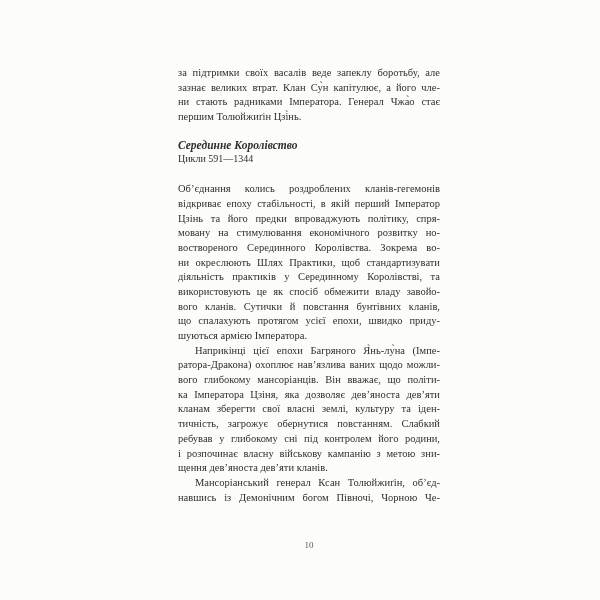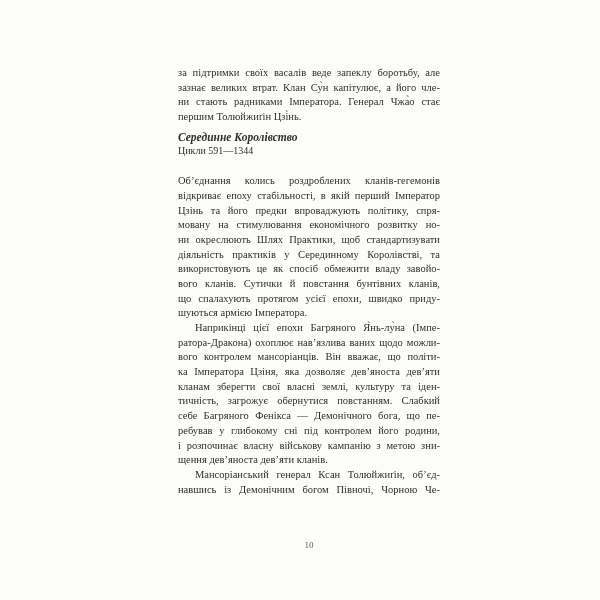--- a/index.html
+++ b/index.html
@@ -33,21 +33,21 @@
     text-align-last: justify;
     white-space: normal;
   }
   .line.last {
     text-align-last: left;
   }
   .para.indent .line:first-child {
     text-indent: 17px;
   }
   .section-head {
-    margin-top: 5px;
+    margin-top: 13px;
     margin-bottom: 15px;
   }
   .section-title {
     font-size: 11.5px;
     line-height: 14.7px;
     font-weight: 700;
     font-style: italic;
   }
   .section-cycles {
     font-size: 10px;
@@ -79,36 +79,36 @@
     <div class="section-head">
       <div class="section-title">Серединне Королівство</div>
       <div class="section-cycles">Цикли 591—1344</div>
     </div>
 
     <div class="para">
         <div class="line">Об’єднання колись роздроблених кланів-гегемонів</div>
         <div class="line">відкриває епоху стабільності, в якій перший Імператор</div>
         <div class="line">Цзінь та його предки впроваджують політику, спря-</div>
         <div class="line">мовану на стимулювання економічного розвитку но-</div>
+        <div class="line">воствореного Серединного Королівства. Зокрема во-</div>
         <div class="line">ни окреслюють Шлях Практики, щоб стандартизувати</div>
         <div class="line">діяльність практиків у Серединному Королівстві, та</div>
         <div class="line">використовують це як спосіб обмежити владу завойо-</div>
         <div class="line">вого кланів. Сутички й повстання бунтівних кланів,</div>
         <div class="line">що спалахують протягом усієї епохи, швидко приду-</div>
         <div class="line last">шуються армією Імператора.</div>
       </div>
 
     <div class="para indent">
         <div class="line">Наприкінці цієї епохи Багряного Я̀нь-лу̀на (Імпе-</div>
         <div class="line">ратора-Дракона) охоплює нав’язлива ваних щодо можли-</div>
-        <div class="line">вого контролем мансоріанців. Він вважає, що політи-</div>
+        <div class="line">вого глибокому мансоріанців. Він вважає, що політи-</div>
         <div class="line">ка Імператора Цзіня, яка дозволяє дев’яноста дев’яти</div>
         <div class="line">кланам зберегти свої власні землі, культуру та іден-</div>
         <div class="line">тичність, загрожує обернутися повстанням. Слабкий</div>
-        <div class="line">себе Багряного Фенікса — Демонічного бога, що пе-</div>
         <div class="line">ребував у глибокому сні під контролем його родини,</div>
         <div class="line">і розпочинає власну військову кампанію з метою зни-</div>
         <div class="line last">щення дев’яноста дев’яти кланів.</div>
       </div>
 
     <div class="para indent">
         <div class="line">Мансоріанський генерал Ксан Толюйжиґін, об’єд-</div>
         <div class="line">навшись із Демонічним богом Півночі, Чорною Че-</div>
       </div>
 

